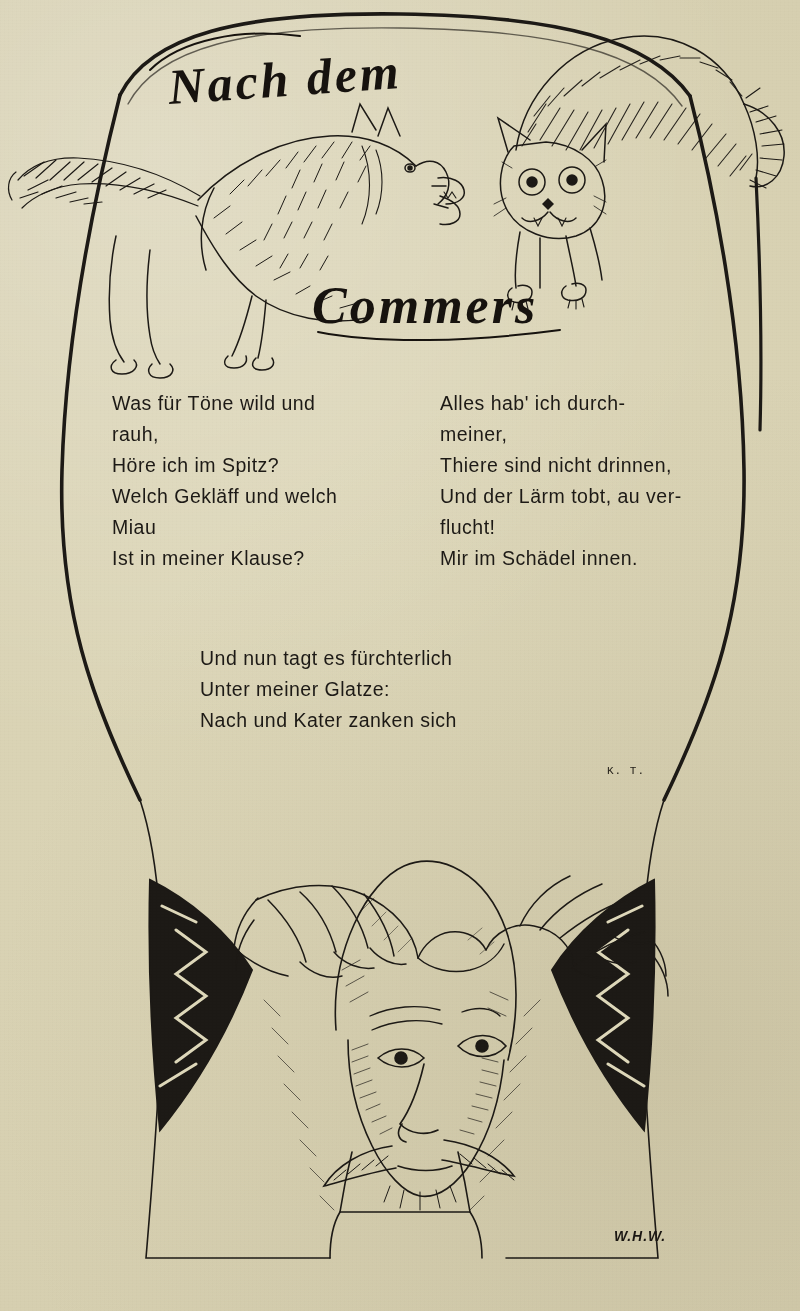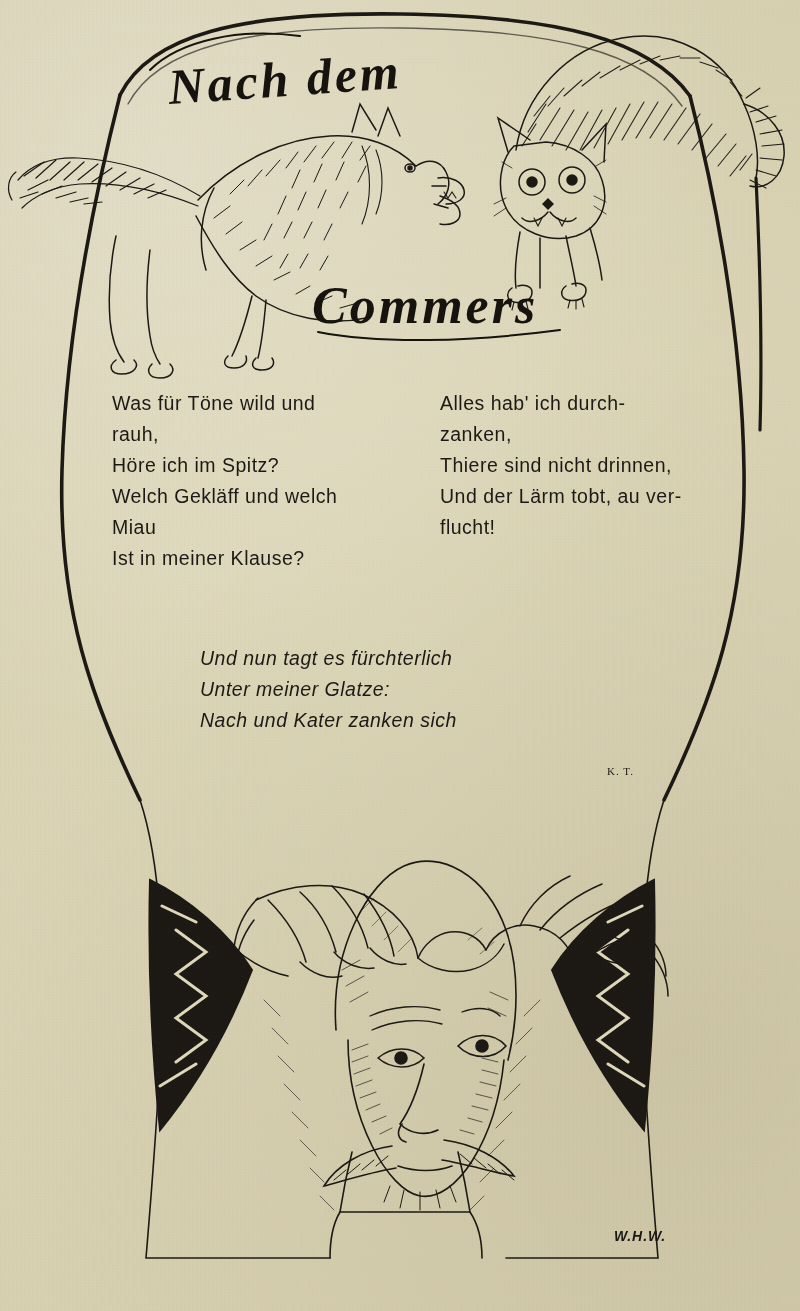--- a/index.html
+++ b/index.html
@@ -57,28 +57,28 @@
   .col .right-align { }
   .stanza3 {
     position: absolute;
     left: 200px;
     top: 643px;
     width: 420px;
     font-size: 19.5px;
     line-height: 31px;
     white-space: nowrap;
   }
-  .stanza3 .ln { display: block; font-style: italic; }
+  .stanza3 .ln { display: block; }
   .initials-poet {
     position: absolute;
     left: 607px;
     top: 765px;
     font-size: 11px;
     letter-spacing: 1px;
-    font-family: Liberation Serif, serif;
+    font-family: Liberation Mono, monospace;
     color: #24201a;
   }
   .initials-artist {
     position: absolute;
     left: 614px;
     top: 1228px;
     font-size: 14px;
     font-weight: bold;
     letter-spacing: 1px;
     font-family: "Liberation Sans", sans-serif;
@@ -344,24 +344,25 @@
     <span class="ln">Was für Töne wild und</span>
     <span class="ln right-align">rauh,</span>
     <span class="ln">Höre ich im Spitz?</span>
     <span class="ln">Welch Gekläff und welch</span>
     <span class="ln right-align">Miau</span>
     <span class="ln">Ist in meiner Klause?</span>
   </div>
 
   <div class="poem col right">
     <span class="ln">Alles hab' ich durch-</span>
-    <span class="ln right-align">zanken,</span>
+    <span class="ln right-align">meiner,</span>
     <span class="ln">Thiere sind nicht drinnen,</span>
     <span class="ln">Und der Lärm tobt, au ver-</span>
     <span class="ln right-align">flucht!</span>
+    <span class="ln">Mir im Schädel innen.</span>
   </div>
 
   <div class="poem stanza3">
     <span class="ln">Und nun tagt es fürchterlich</span>
     <span class="ln">Unter meiner Glatze:</span>
     <span class="ln">Nach und Kater zanken sich</span>
   </div>
 
   <div class="initials-poet">K. T.</div>
   <div class="initials-artist">W.H.W.</div>

